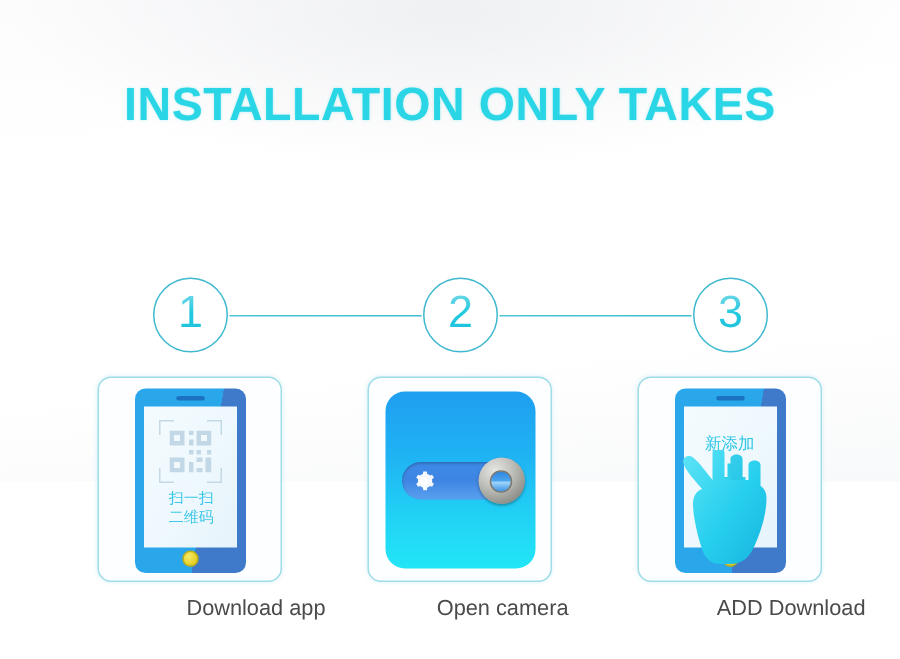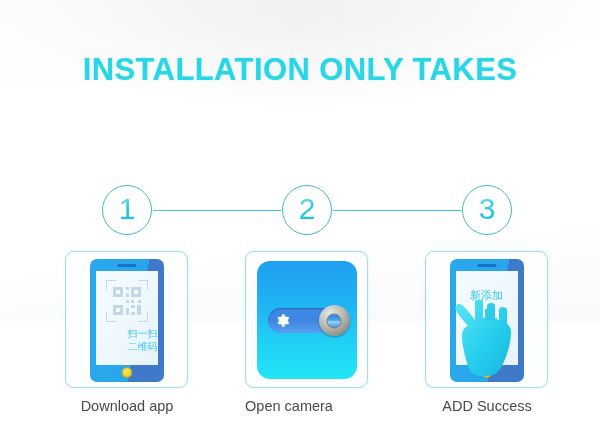--- a/index.html
+++ b/index.html
@@ -179,25 +179,26 @@
     top: 7px;
     width: 28px;
     height: 28px;
   }
 
   .scan-text {
     position: absolute;
     left: 0;
     top: 56px;
     width: 100%;
-    text-align: right;
+    text-align: left;
     color: #3ec8e8;
     font-size: 10px;
     line-height: 13px;
-    font-family: Liberation Serif, serif;
+    font-family: Liberation Mono, monospace;
+    padding-left: 17px;
   }
   .scan-text span { display: block; }
 
   
   .add-text {
     position: absolute;
     left: 0;
     top: 18px;
     width: 100%;
     text-align: center;
@@ -288,21 +289,21 @@
     position: absolute;
     left: 0;
     top: 398px;
     width: 600px;
     height: 22px;
   }
   .caption {
     position: absolute;
     top: 0;
     width: 180px;
-    text-align: center;
+    text-align: right;
     font-size: 14.5px;
     color: #4a4a4a;
   }
   .cap-1 { left: 37px; }
   .cap-2 { left: 199px; }
   .cap-3 { left: 397px; }
 </style>
 </head>
 <body>
 
@@ -403,16 +404,16 @@
         <path fill="url(#handg)" d="M14 26 C10 21 4 15 2 10 C0 6 4 2 8 5 C12 8 17 15 21 20 L21 2 C21 -2 29 -2 29 2 L29 19 L33 19 L33 6 C33 2 41 2 41 6 L41 20 L45 20 L45 10 C45 6 53 6 53 10 L53 24 C53 24 57 26 57 32 C57 44 52 58 48 66 C45 72 40 76 33 76 L26 76 C20 76 16 72 14 66 C11 57 8 44 8 36 C8 30 11 27 14 26 Z"></path>
         <path fill="#15a9d2" opacity="0.22" d="M33 19 L33 6 C33 2 41 2 41 6 L41 20 L33 20 Z"></path>
       </svg>
     </div>
 
   </div>
 
   <div class="captions">
     <div class="caption cap-1">Download app</div>
     <div class="caption cap-2">Open camera</div>
-    <div class="caption cap-3">ADD Success</div>
+    <div class="caption cap-3">ADD Download</div>
   </div>
 
 </div>
 
 </body></html>

